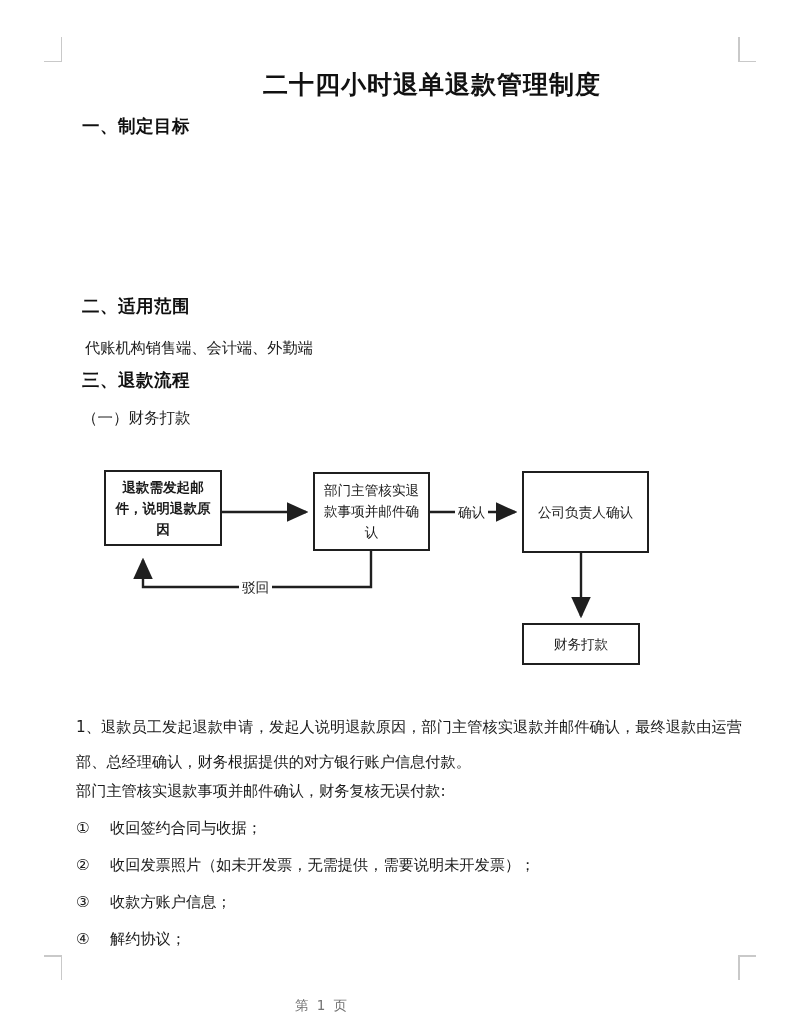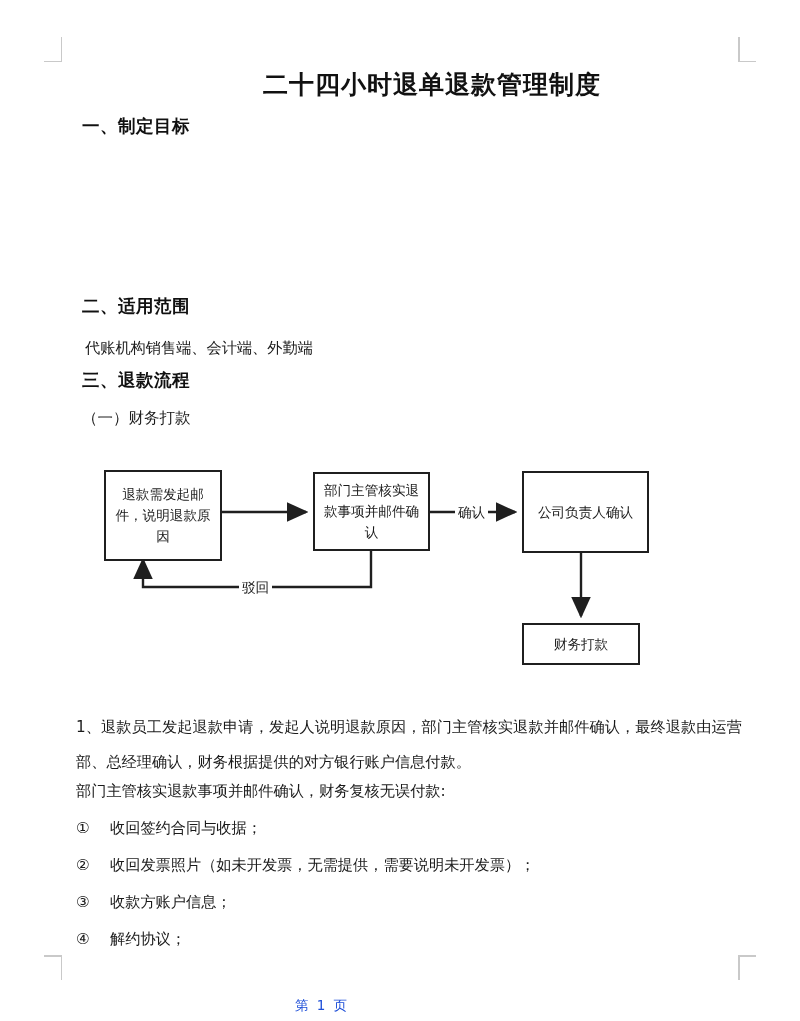--- a/index.html
+++ b/index.html
@@ -102,21 +102,21 @@
     display: inline-block;
     width: 34px;
   }
   .footer {
     position: absolute;
     left: 0;
     top: 997px;
     width: 644px;
     text-align: center;
     font-size: 13.5px;
-    color: #1d4ed8;
+    color: #737373;
     letter-spacing: 2px;
   }
 
   
   #flow {
     position: absolute;
     left: 0;
     top: 440px;
     width: 800px;
     height: 245px;
@@ -186,21 +186,21 @@
 
       <line x1="222" y1="72" x2="306" y2="72" stroke="#1f1f1f" stroke-width="2.4" marker-end="url(#ah)"></line>
 
       <line x1="430" y1="72" x2="515" y2="72" stroke="#1f1f1f" stroke-width="2.4" marker-end="url(#ah)"></line>
 
       <line x1="581" y1="113" x2="581" y2="176" stroke="#1f1f1f" stroke-width="2.4" marker-end="url(#ah)"></line>
 
       <path d="M371,111 L371,147 L143,147 L143,120" fill="none" stroke="#1f1f1f" stroke-width="2.4" marker-end="url(#ah)"></path>
     </svg>
 
-    <div class="fbox" style="left:104px; top:30px; width:118px; height:91px;">退款需发起邮件，说明退款原因</div>
+    <div class="fbox" style="left:104px; top:30px; width:118px; height:76px;font-weight:bold;">退款需发起邮件，说明退款原因</div>
 
     <div class="fbox" style="left:313px; top:32px; width:117px; height:79px;">部门主管核实退款事项并邮件确认</div>
 
     <div class="fbox" style="left:522px; top:31px; width:127px; height:82px;">公司负责人确认</div>
 
     <div class="fbox" style="left:522px; top:183px; width:118px; height:42px;text-align:right;">财务打款</div>
 
     <div class="flabel" style="left:455px; top:63px;">确认</div>
 
     <div class="flabel" style="left:239px; top:138px;">驳回</div>

